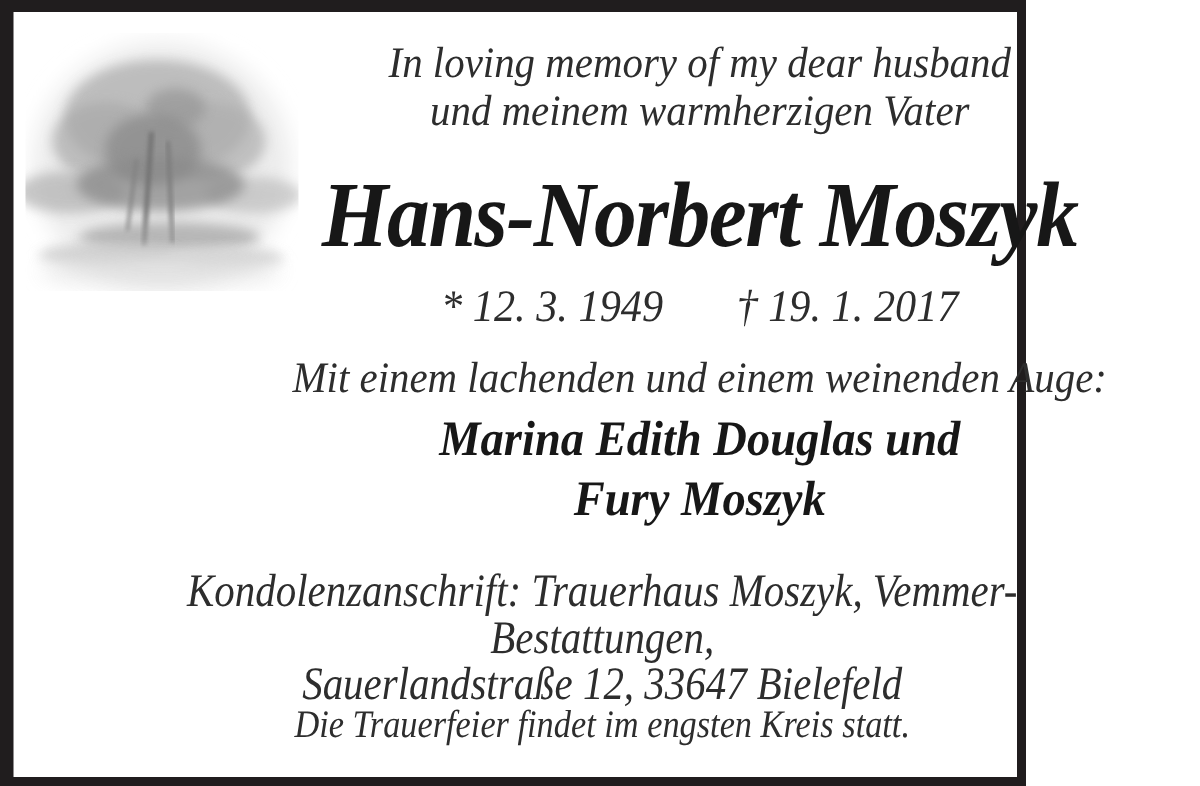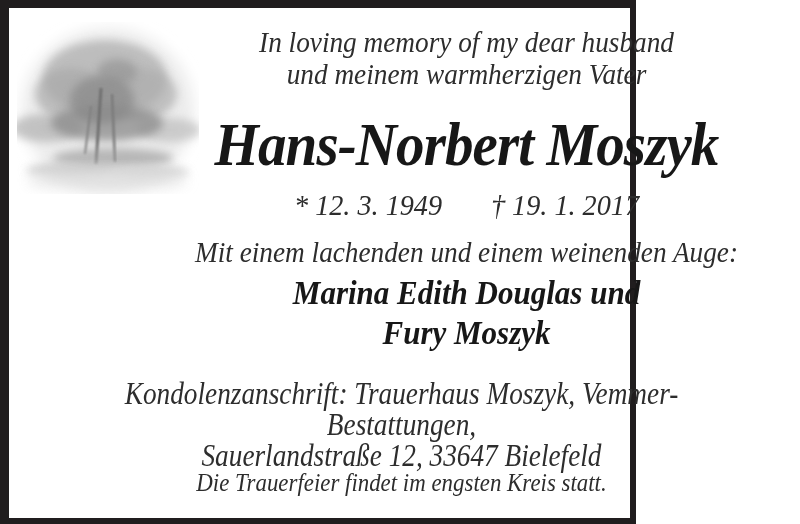--- a/index.html
+++ b/index.html
@@ -1,20 +1,20 @@
 <!DOCTYPE html>
 <html style="--border: #201d1e; --text: #2d2d2d; --strong-text: #171717; --background: #ffffff;"><head>
 <meta charset="utf-8">
 <style>
   html, body { margin: 0; padding: 0; background: #fff; }
   body { width: 800px; height: 524px; overflow: hidden; }
 
   .notice {
     position: relative;
-    width: 636px;
+    width: 684px;
     height: 524px;
     box-sizing: border-box;
     background: var(--background, #ffffff);
     border-style: solid;
     border-color: var(--border, #201d1e);
     border-width: 8px 6px 6px 9px;   
     font-family: "Liberation Serif", "DejaVu Serif", serif;
     font-style: italic;
     color: var(--text, #2d2d2d);
   }

